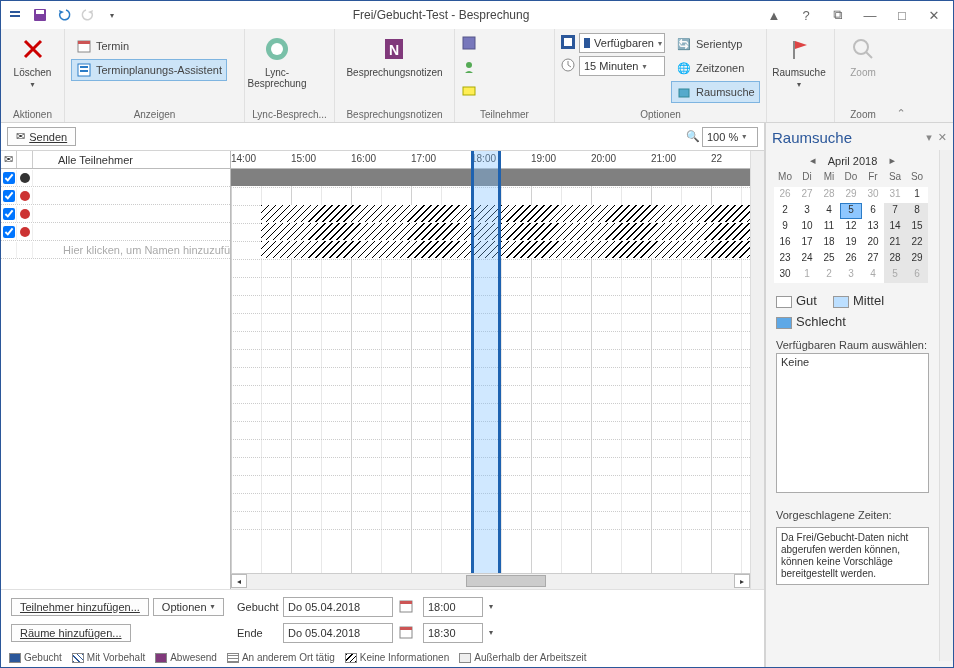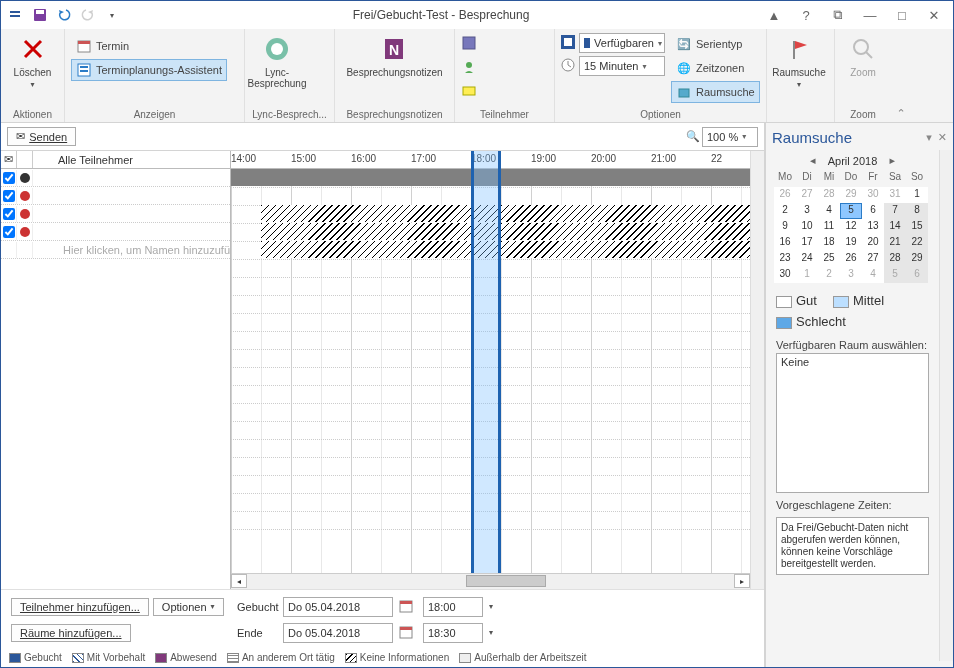--- a/index.html
+++ b/index.html
@@ -587,20 +587,20 @@
                 <div class="d other hl">6</div>
               </div>
       </div>
       <div class="rlegend">
         <span><span class="sw" style="background:#fff"></span><span>Gut</span></span>
         <span><span class="sw" style="background:#bcdfff"></span><span>Mittel</span></span>
         <span><span class="sw" style="background:#5ea8e6"></span><span>Schlecht</span></span>
       </div>
       <div class="sect">Verfügbaren Raum auswählen:</div>
       <div class="listbox"><span>Keine</span></div>
-      <div class="sect" style="margin-top:2px">Vorgeschlagene Zeiten:</div>
+      <div class="sect" style="margin-top:12px">Vorgeschlagene Zeiten:</div>
       <div class="msgbox">Da Frei/Gebucht-Daten nicht abgerufen werden können, können keine Vorschläge bereitgestellt werden.</div>
       </div>
       <div class="vscroll-fake"></div>
       </div>
     </div>
   </div>
 </div>
 
 </body></html>

